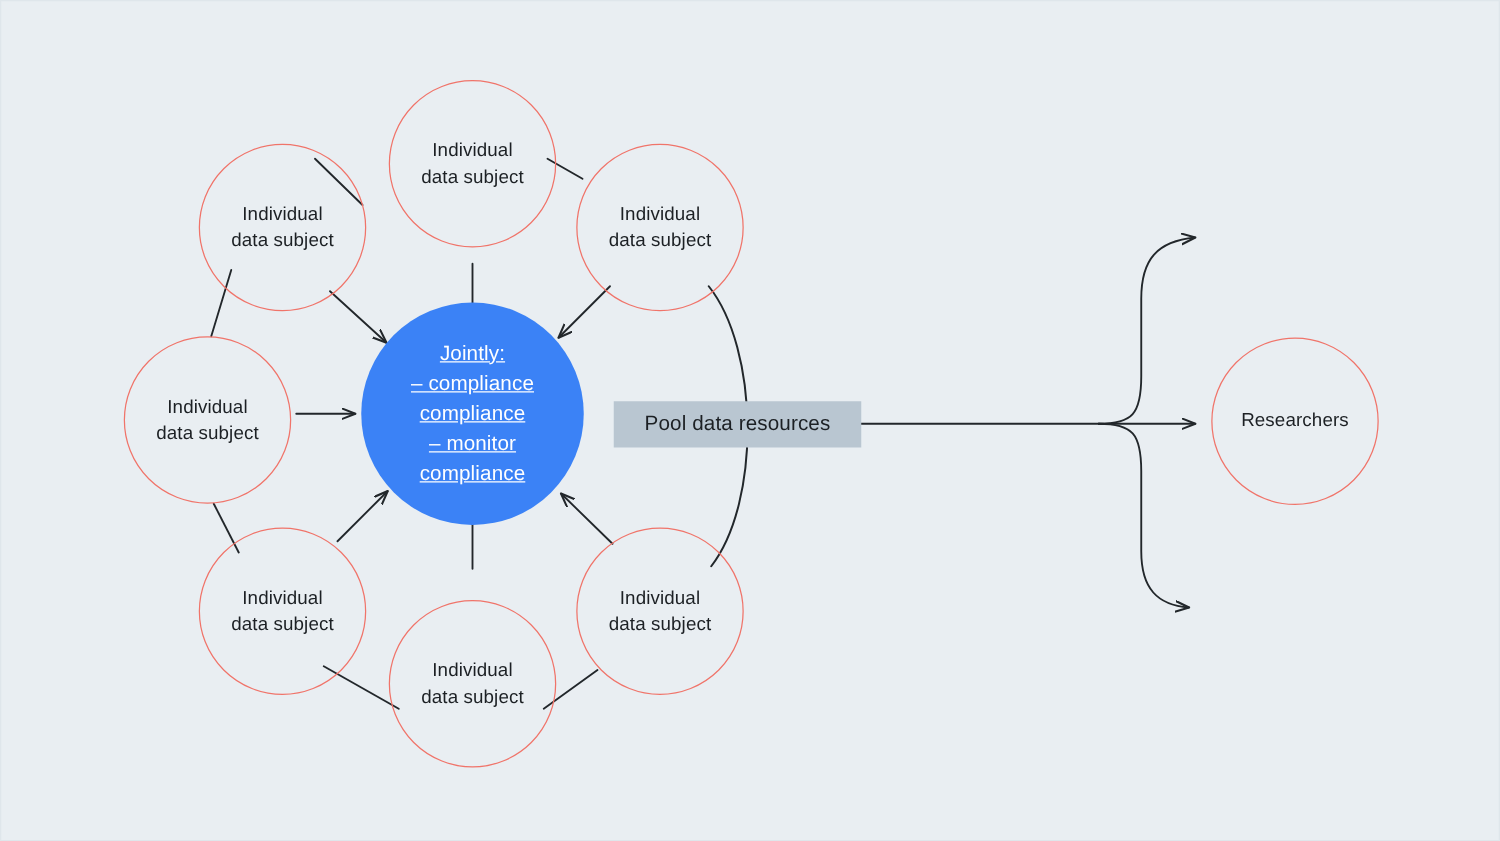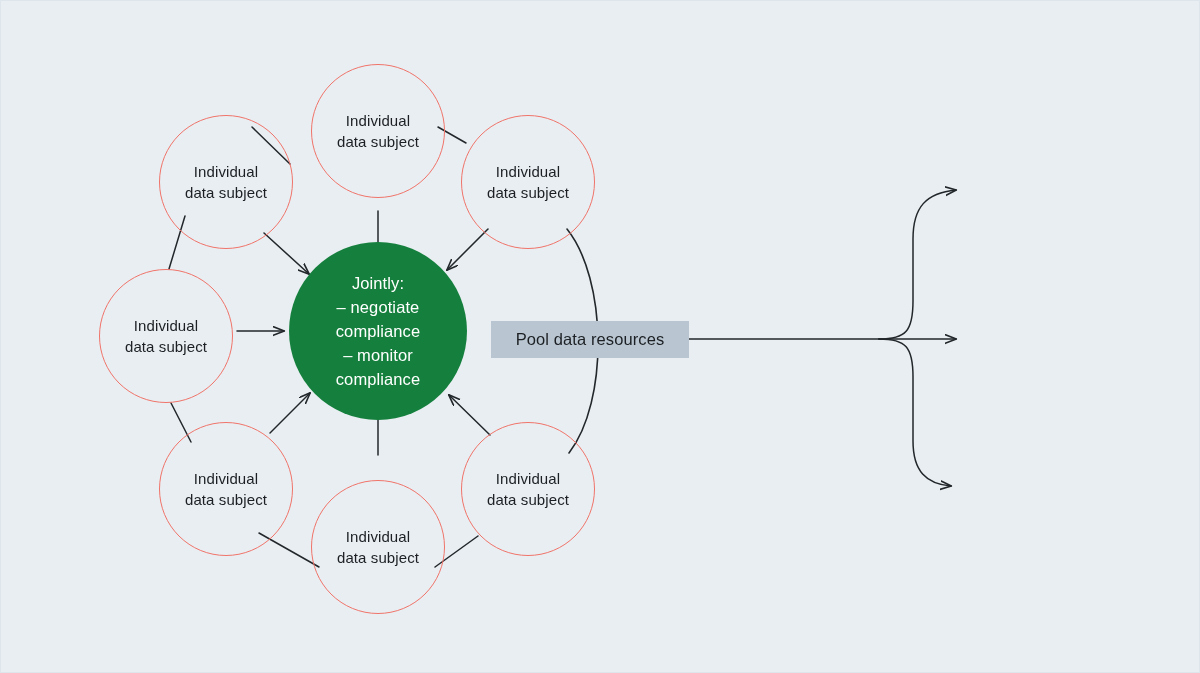--- a/index.html
+++ b/index.html
@@ -38,26 +38,27 @@
     border-radius: 50%;
     border: 1.6px solid #f0746a;
     background: transparent;
     color: #1c2024;
     font-size: 15px;
     line-height: 1.42;
     letter-spacing: 0.1px;
   }
   .hub {
     border-radius: 50%;
-    background: #15803d;
+    background: #3b82f6;
     color: #ffffff;
     font-size: 16.5px;
     line-height: 1.46;
     letter-spacing: 0.1px;
     z-index: 4;
+    text-decoration: underline;
   }
   .pill {
     background: #b9c6d1;
     color: #1c2024;
     font-size: 16.5px;
     letter-spacing: 0.1px;
     z-index: 5;
   }
   .node span {
     display: block;
@@ -152,27 +153,30 @@
   <div class="node ring" style="left:460px; top:114px; width:134px; height:134px;">
     <div>
       <span>Individual</span>
       <span>data subject</span>
     </div>
   </div>
 
   <div class="node hub" style="left:288px; top:241px; width:178px; height:178px;">
     <div>
       <span>Jointly:</span>
-      <span>– negotiate</span>
+      <span>– compliance</span>
       <span>compliance</span>
       <span>– monitor</span>
       <span>compliance</span>
     </div>
   </div>
 
   <div class="node pill" style="left:490px; top:320px; width:198px; height:37px;">
     <span>Pool data resources</span>
   </div>
 
 
+  <div class="node ring" style="left:968px; top:269px; width:134px; height:134px;">
+    <span>Researchers</span>
+  </div>
 
 
 </div>
 
 </body></html>

